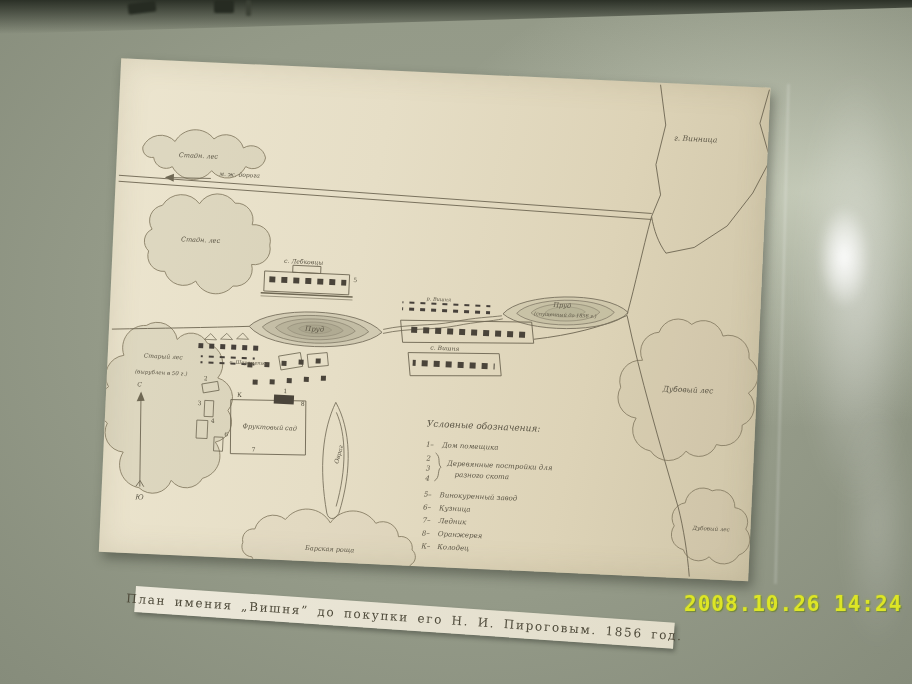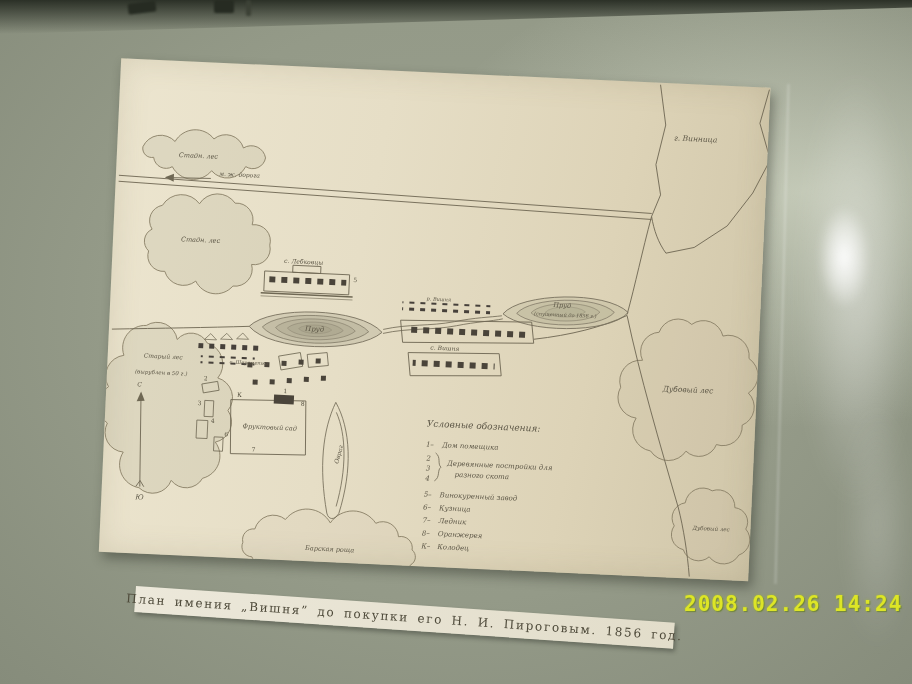--- a/index.html
+++ b/index.html
@@ -249,13 +249,13 @@
   </g>
 </svg>
 </div>
 
 <div class="caption-strip">
   <span>План имения „Вишня” до покупки его Н. И. Пироговым. 1856 год.</span>
 </div>
 
 <div class="refl-core"></div>
 
-<div class="timestamp">2008.02.26 14:24</div>
+<div class="timestamp">2008.10.26 14:24</div>
 
 </body></html>

